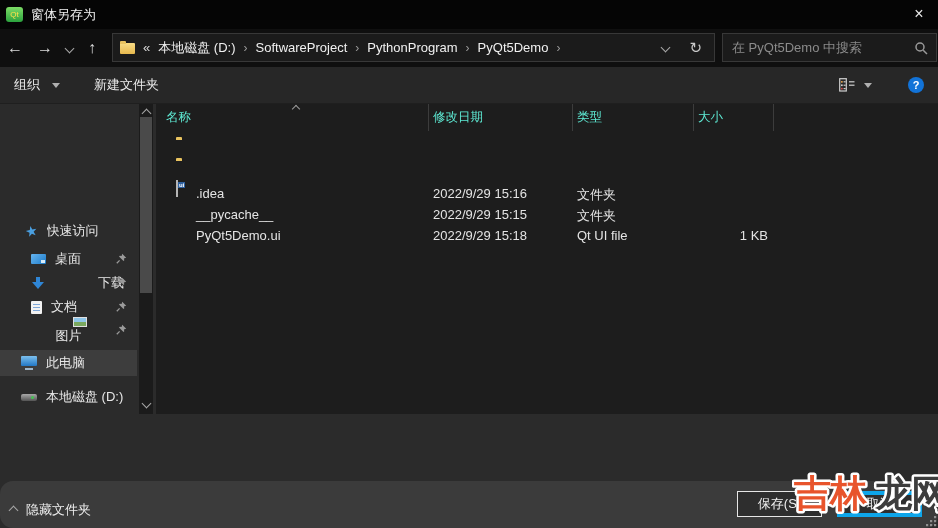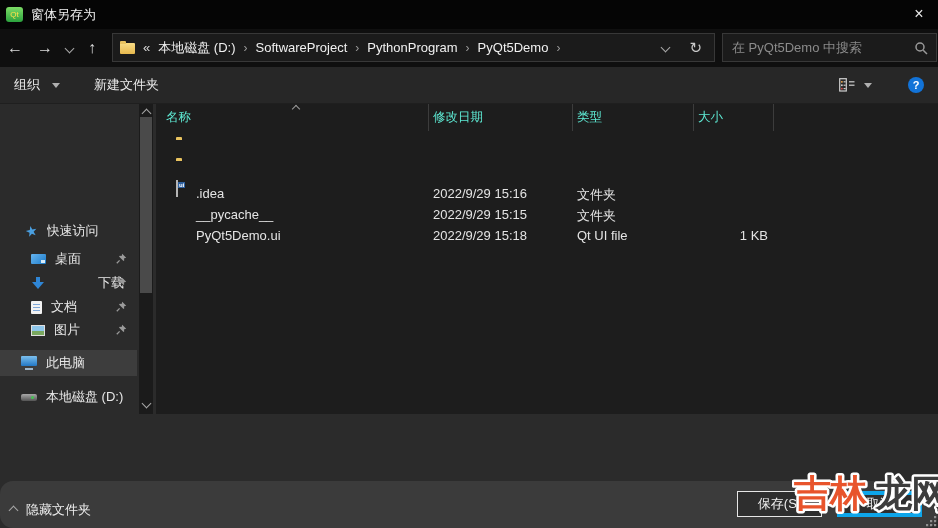--- a/index.html
+++ b/index.html
@@ -212,21 +212,21 @@
         </svg>
       </div>
       <div class="sb-item" style="top:190px;">
         <span class="i-doc ind1"></span>
         <span class="sb-label">文档</span>
         <svg class="sb-pin" width="11" height="11" viewBox="0 0 11 11">
           <path d="M6.2 0.8 L10.2 4.8 L7.9 5.4 L8.3 7.2 L7.5 8 L3 3.5 L3.8 2.7 L5.6 3.1 Z" fill="#9a9a9a"></path>
           <path d="M3.6 7.4 L0.8 10.2" stroke="#9a9a9a" stroke-width="1.3"></path>
         </svg>
       </div>
-      <div class="sb-item" style="top:213px;">
+      <div class="sb-item" style="top:213px;flex-direction:column;">
         <span class="i-pic ind1"></span>
         <span class="sb-label">图片</span>
         <svg class="sb-pin" width="11" height="11" viewBox="0 0 11 11">
           <path d="M6.2 0.8 L10.2 4.8 L7.9 5.4 L8.3 7.2 L7.5 8 L3 3.5 L3.8 2.7 L5.6 3.1 Z" fill="#9a9a9a"></path>
           <path d="M3.6 7.4 L0.8 10.2" stroke="#9a9a9a" stroke-width="1.3"></path>
         </svg>
       </div>
       <div class="sb-item selected" style="top:246px;">
         <span class="i-pc ind0"></span>
         <span class="sb-label">此电脑</span>

